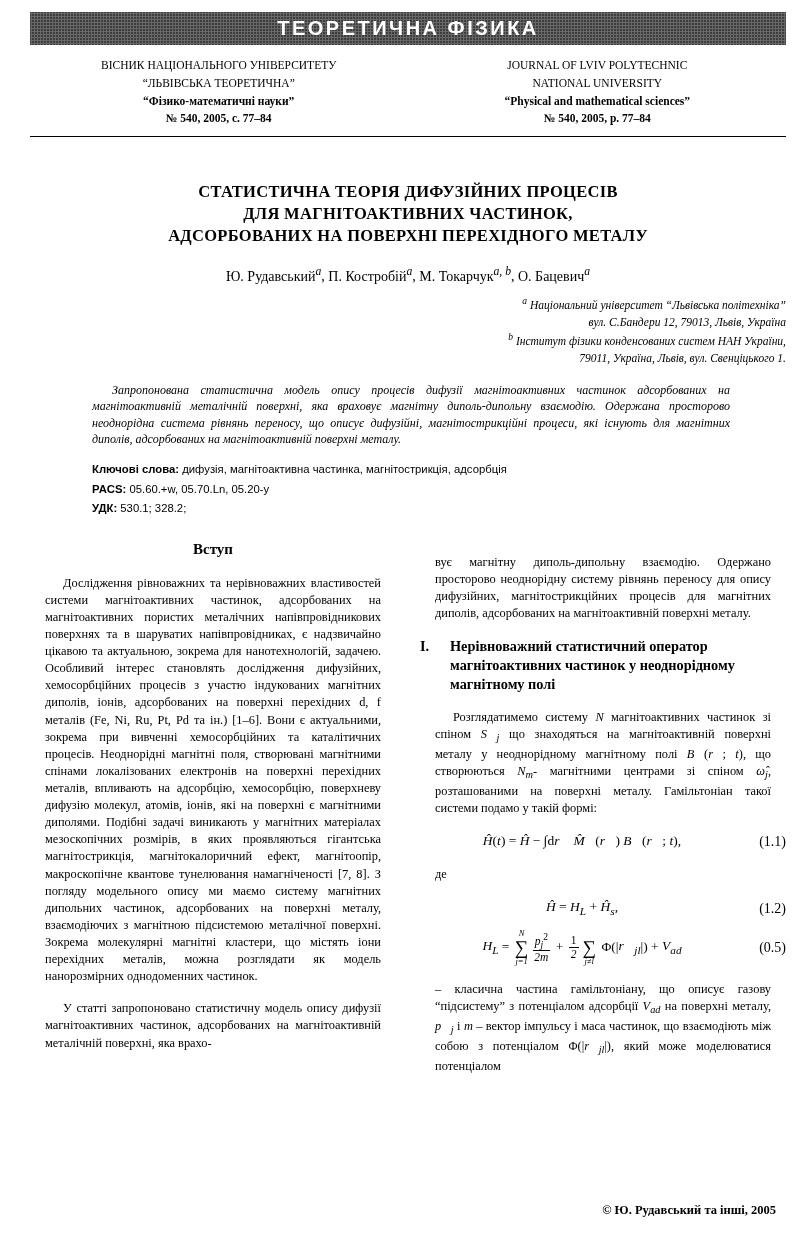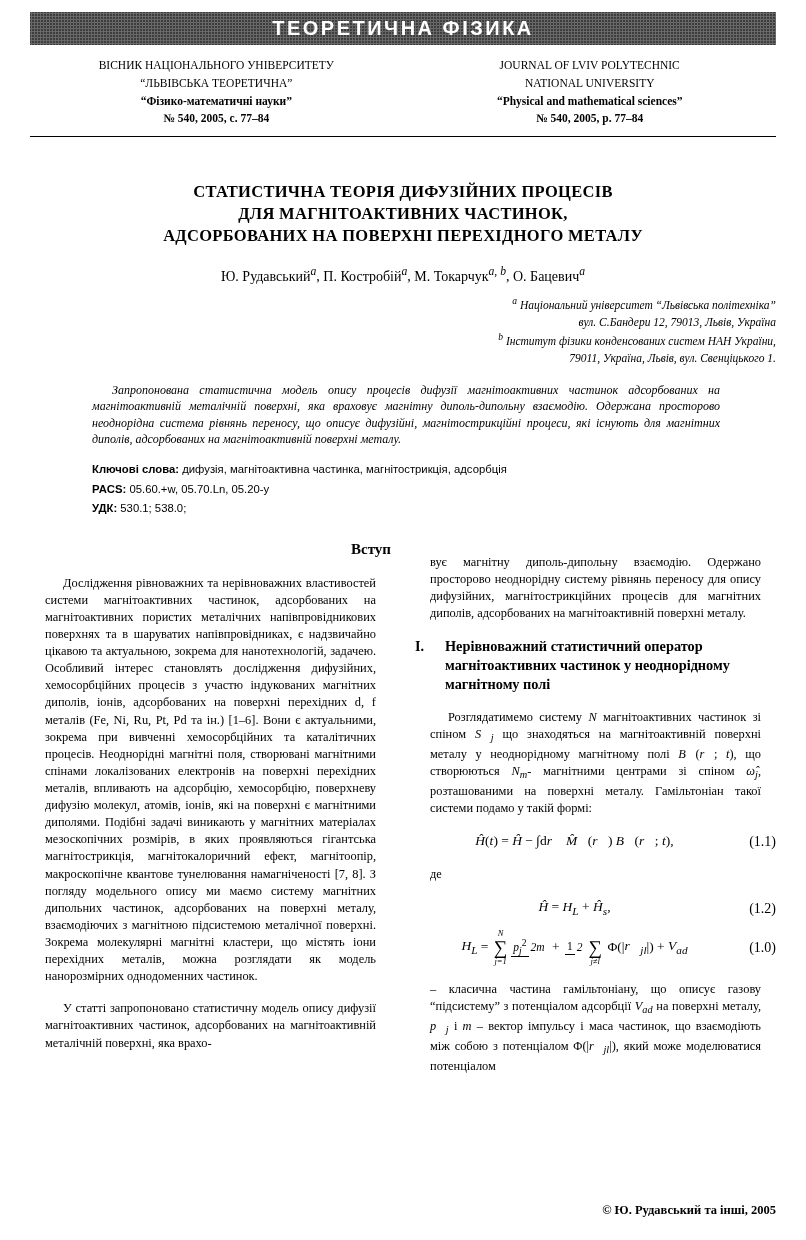--- a/index.html
+++ b/index.html
@@ -1,19 +1,19 @@
 <!DOCTYPE html>
 <html><head>
 <meta charset="utf-8">
 <style>
   html,body{margin:0;padding:0;background:#fff;}
   body{width:806px;height:1240px;overflow:hidden;color:#000;
        font-family:"Liberation Serif", serif;}
   .page{position:relative;box-sizing:border-box;width:806px;height:1240px;
-        padding:10px 30px 0 30px;overflow:hidden;}
+        padding:10px 20px 0 30px;overflow:hidden;}
 
   
   .banner{height:33px;margin:2px 0 12px 0;display:flex;align-items:center;justify-content:center;
           background-color:#3d3d3d;
           background-image:radial-gradient(circle, rgba(255,255,255,.22) 1px, transparent 1.2px);
           background-size:3px 3px;}
   .banner .banner-text{color:#fff;font-family:"Liberation Sans",sans-serif;font-weight:bold;
           font-size:20px;letter-spacing:2.5px;}
 
   
@@ -35,36 +35,36 @@
             text-align:justify;text-indent:20px;font-style:italic;}
   .meta{margin:12px 56px 0 62px;font-family:"Liberation Sans",sans-serif;
         font-size:11.3px;line-height:1.75;}
   .meta .label{font-weight:bold;}
 
   
   .columns{display:flex;gap:24px;margin-top:20px;}
   .col{flex:1;min-width:0;font-size:12.4px;line-height:1.38;text-align:justify;}
   .col p{margin:15px;text-indent:18px;}
   .col p.noindent{text-indent:0;}
-  .intro-h{font-weight:bold;font-size:15px;margin:0 0 12px 0;text-align:right;}
+  .intro-h{font-weight:bold;font-size:15px;margin:0 0 12px 0;text-align:center;}
   .section-h{display:flex;font-weight:bold;font-size:14.3px;line-height:1.32;
              margin:15px 0 13px 0;text-align:left;}
   .section-h .num{flex:none;width:30px;}
   .section-h .txt{flex:1;}
 
   
   .eq{display:flex;align-items:center;margin:9px 0;}
   .eq .body{flex:1;text-align:center;font-size:13.5px;}
   .eq .enum{flex:none;width:42px;text-align:right;font-size:14px;}
   .where{margin:2px 0 2px 0;text-indent:0;}
   .bigop{display:inline-flex;flex-direction:column;align-items:center;
          vertical-align:middle;line-height:1;margin:0 2px;}
   .bigop .lim{font-size:8.5px;font-style:italic;line-height:1.1;min-height:9px;}
   .bigop .sym{font-size:19px;line-height:1;}
-  .frac{display:inline-flex;align-items:center;
+  .frac{display:inline-flex;flex-direction:column;align-items:center;
         vertical-align:middle;line-height:1.15;margin:0 2px;font-size:11.5px;}
   .frac .fnum{border-bottom:1px solid #000;padding:0 2px;}
   .frac .fden{padding:0 2px;font-style:italic;}
 
   
   .footer{position:absolute;right:30px;bottom:22px;font-weight:bold;font-size:12.5px;}
 </style>
 </head>
 <body>
 
@@ -105,21 +105,21 @@
     <div><sup>b</sup> Інститут фізики конденсованих систем НАН України,</div>
     <div>79011, Україна, Львів, вул. Свенціцького 1.</div>
   </div>
 
 
   <div class="abstract">Запропонована статистична модель опису процесів дифузії магнітоактивних частинок адсорбованих на магнітоактивній металічній поверхні, яка враховує магнітну диполь-дипольну взаємодію. Одержана просторово неоднорідна система рівнянь переносу, що описує дифузійні, магнітострикційні процеси, які існують для магнітних диполів, адсорбованих на магнітоактивній поверхні металу.</div>
 
   <div class="meta">
     <div><span class="label">Ключові слова:</span><span> дифузія, магнітоактивна частинка, магнітострикція, адсорбція</span></div>
     <div><span class="label">PACS:</span><span> 05.60.+w, 05.70.Ln, 05.20-y</span></div>
-    <div><span class="label">УДК:</span><span> 530.1; 538.0;</span></div>
+    <div><span class="label">УДК:</span><span> 530.1; 328.2;</span></div>
   </div>
 
   <div class="columns">
 
     <div class="col">
       <div class="intro-h">Вступ</div>
       <p>Дослідження рівноважних та нерівноважних властивостей системи магнітоактивних частинок, адсорбованих на магнітоактивних пористих металічних напівпровідникових поверхнях та в шаруватих напівпровідниках, є надзвичайно цікавою та актуальною, зокрема для нанотехнологій, задачею. Особливий інтерес становлять дослідження дифузійних, хемосорбційних процесів з участю індукованих магнітних диполів, іонів, адсорбованих на поверхні перехідних d, f металів (Fe, Ni, Ru, Pt, Pd та ін.) [1–6]. Вони є актуальними, зокрема при вивченні хемосорбційних та каталітичних процесів. Неоднорідні магнітні поля, створювані магнітними спінами локалізованих електронів на поверхні перехідних металів, впливають на адсорбцію, хемосорбцію, поверхневу дифузію молекул, атомів, іонів, які на поверхні є магнітними диполями. Подібні задачі виникають у магнітних матеріалах мезоскопічних розмірів, в яких проявляються гігантська магнітострикція, магнітокалоричний ефект, магнітоопір, макроскопічне квантове тунелювання намагніченості [7, 8]. З погляду модельного опису ми маємо систему магнітних дипольних частинок, адсорбованих на поверхні металу, взаємодіючих з магнітною підсистемою металічної поверхні. Зокрема молекулярні магнітні кластери, що містять іони перехідних металів, можна розглядати як модель нанорозмірних однодоменних частинок.</p>
       <p>У статті запропоновано статистичну модель опису дифузії магнітоактивних частинок, адсорбованих на магнітоактивній металічній поверхні, яка врахо-</p>
     </div>
 
@@ -156,21 +156,21 @@
               <span class="fden">2m</span>
             </span><span> + </span><span class="frac">
               <span class="fnum">1</span>
               <span class="fden">2</span>
             </span><span class="bigop">
               <span class="lim"></span>
               <span class="sym">∑</span>
               <span class="lim">j≠l</span>
             </span><span> Φ(|<i>r⃗<sub>jl</sub></i>|) + <i>V<sub>ad</sub></i></span>
         </span>
-        <span class="enum">(1.0)</span>
+        <span class="enum">(0.5)</span>
       </div>
 
       <p class="noindent">– класична частина гамільтоніану, що описує газову “підсистему” з потенціалом адсорбції <i>V<sub>ad</sub></i> на поверхні металу, <i>p⃗<sub>j</sub></i> і <i>m</i> – вектор імпульсу і маса частинок, що взаємодіють між собою з потенціалом Φ(|<i>r⃗<sub>jl</sub></i>|), який може моделюватися потенціалом</p>
     </div>
 
   </div>
 
   <div class="footer">© Ю. Рудавський та інші, 2005</div>
 
 </div>

